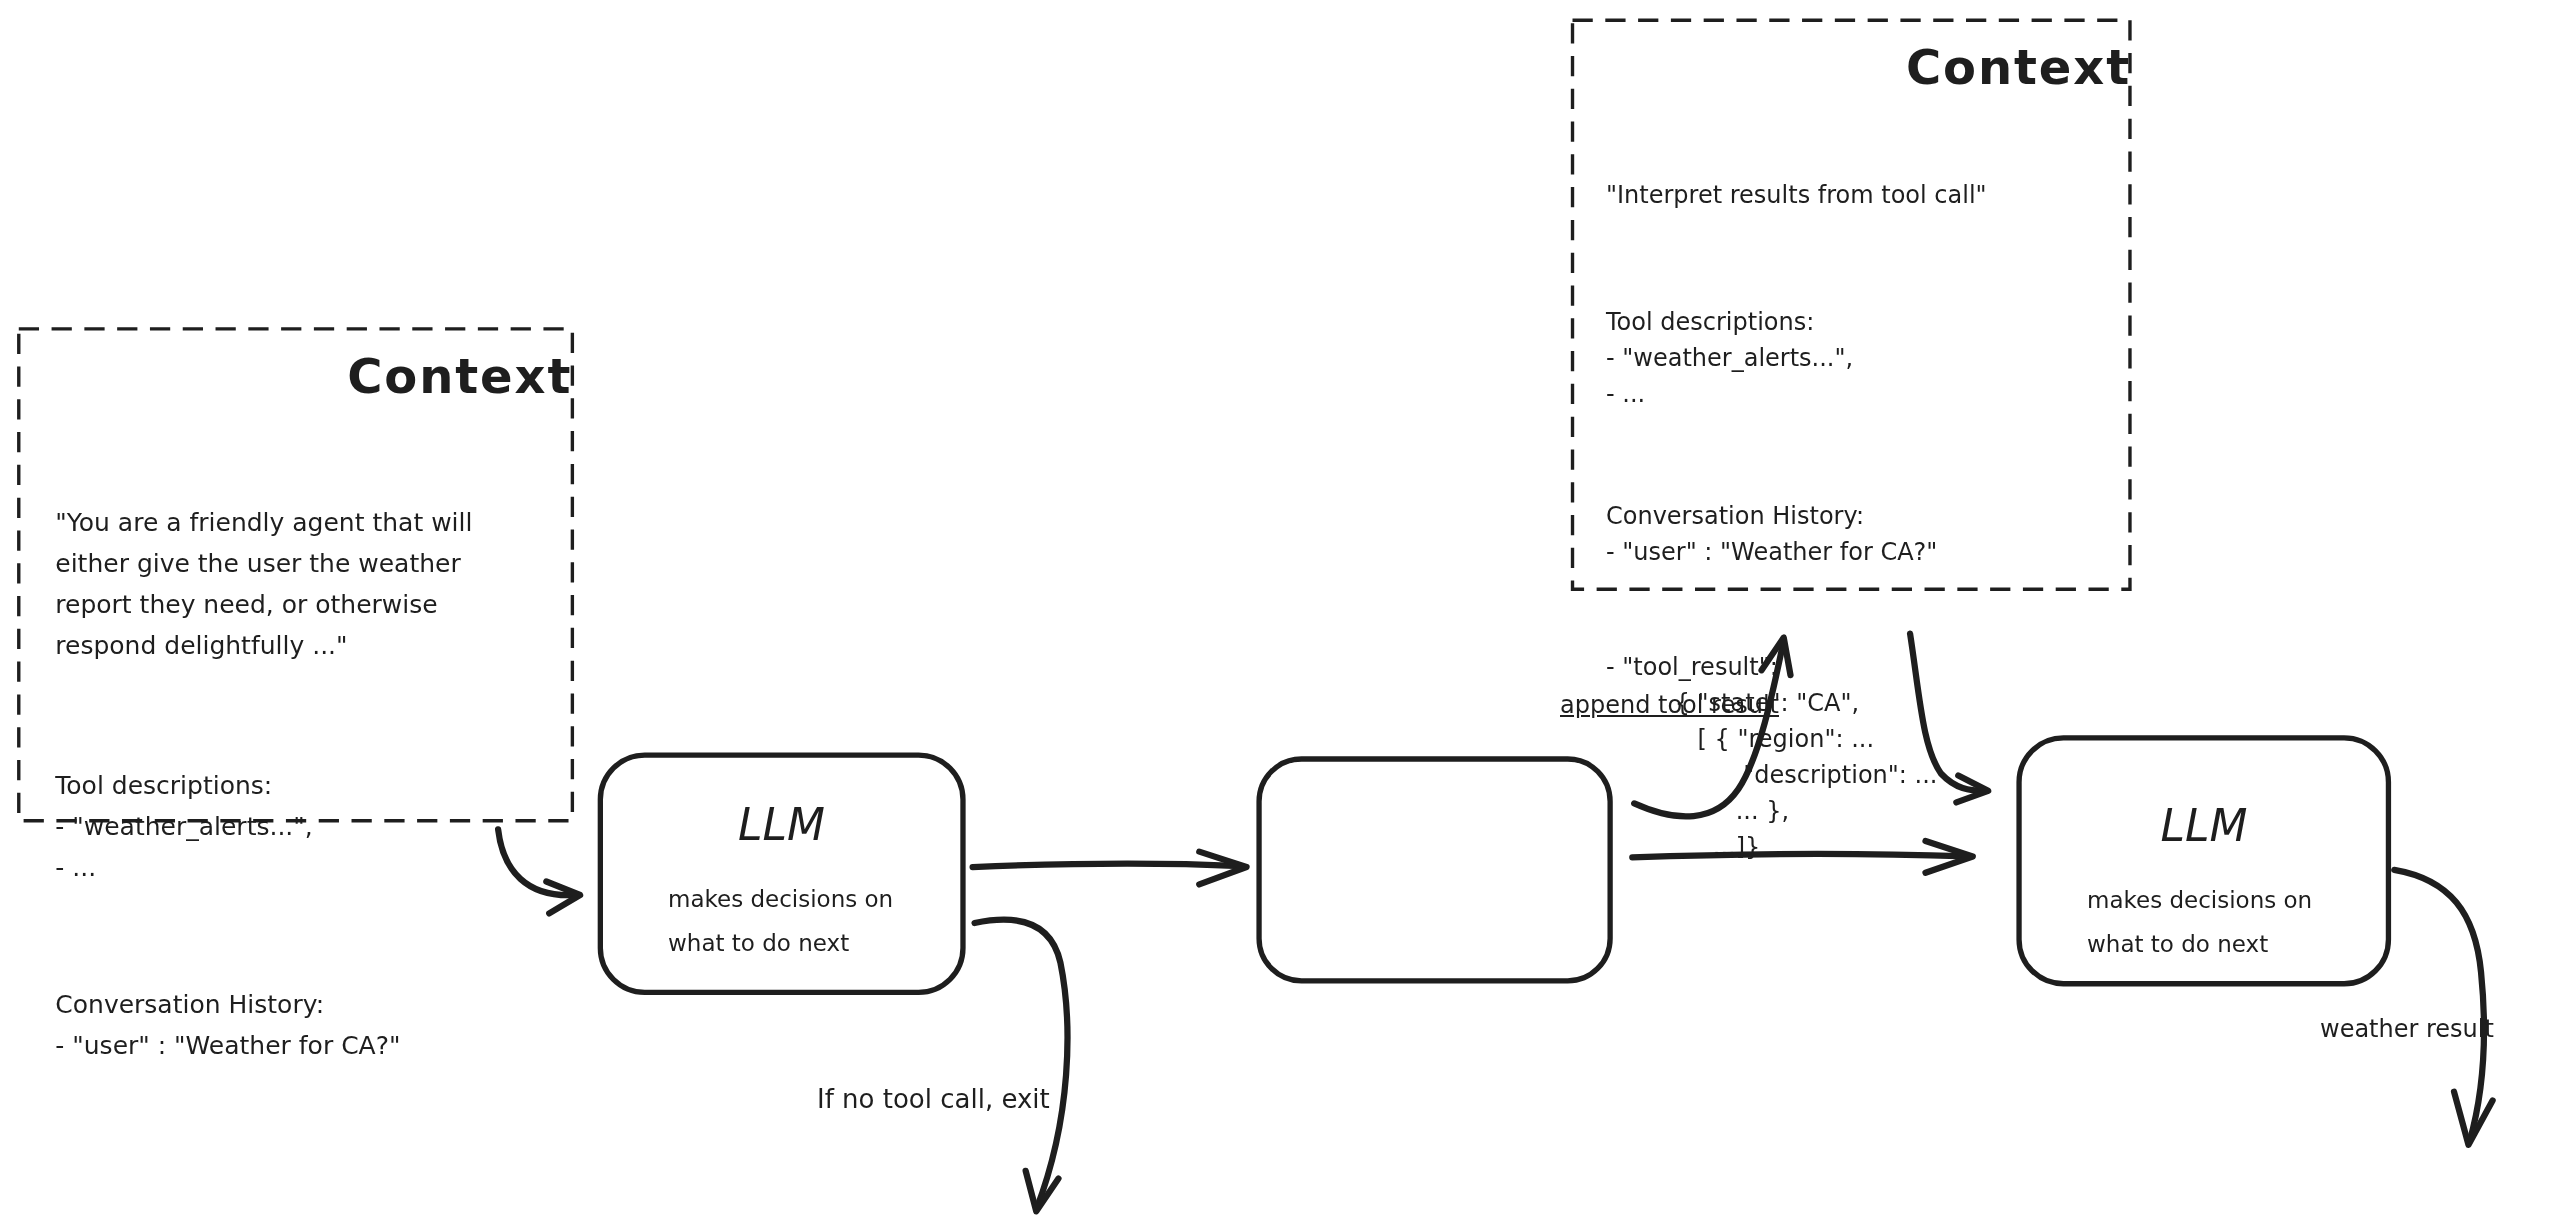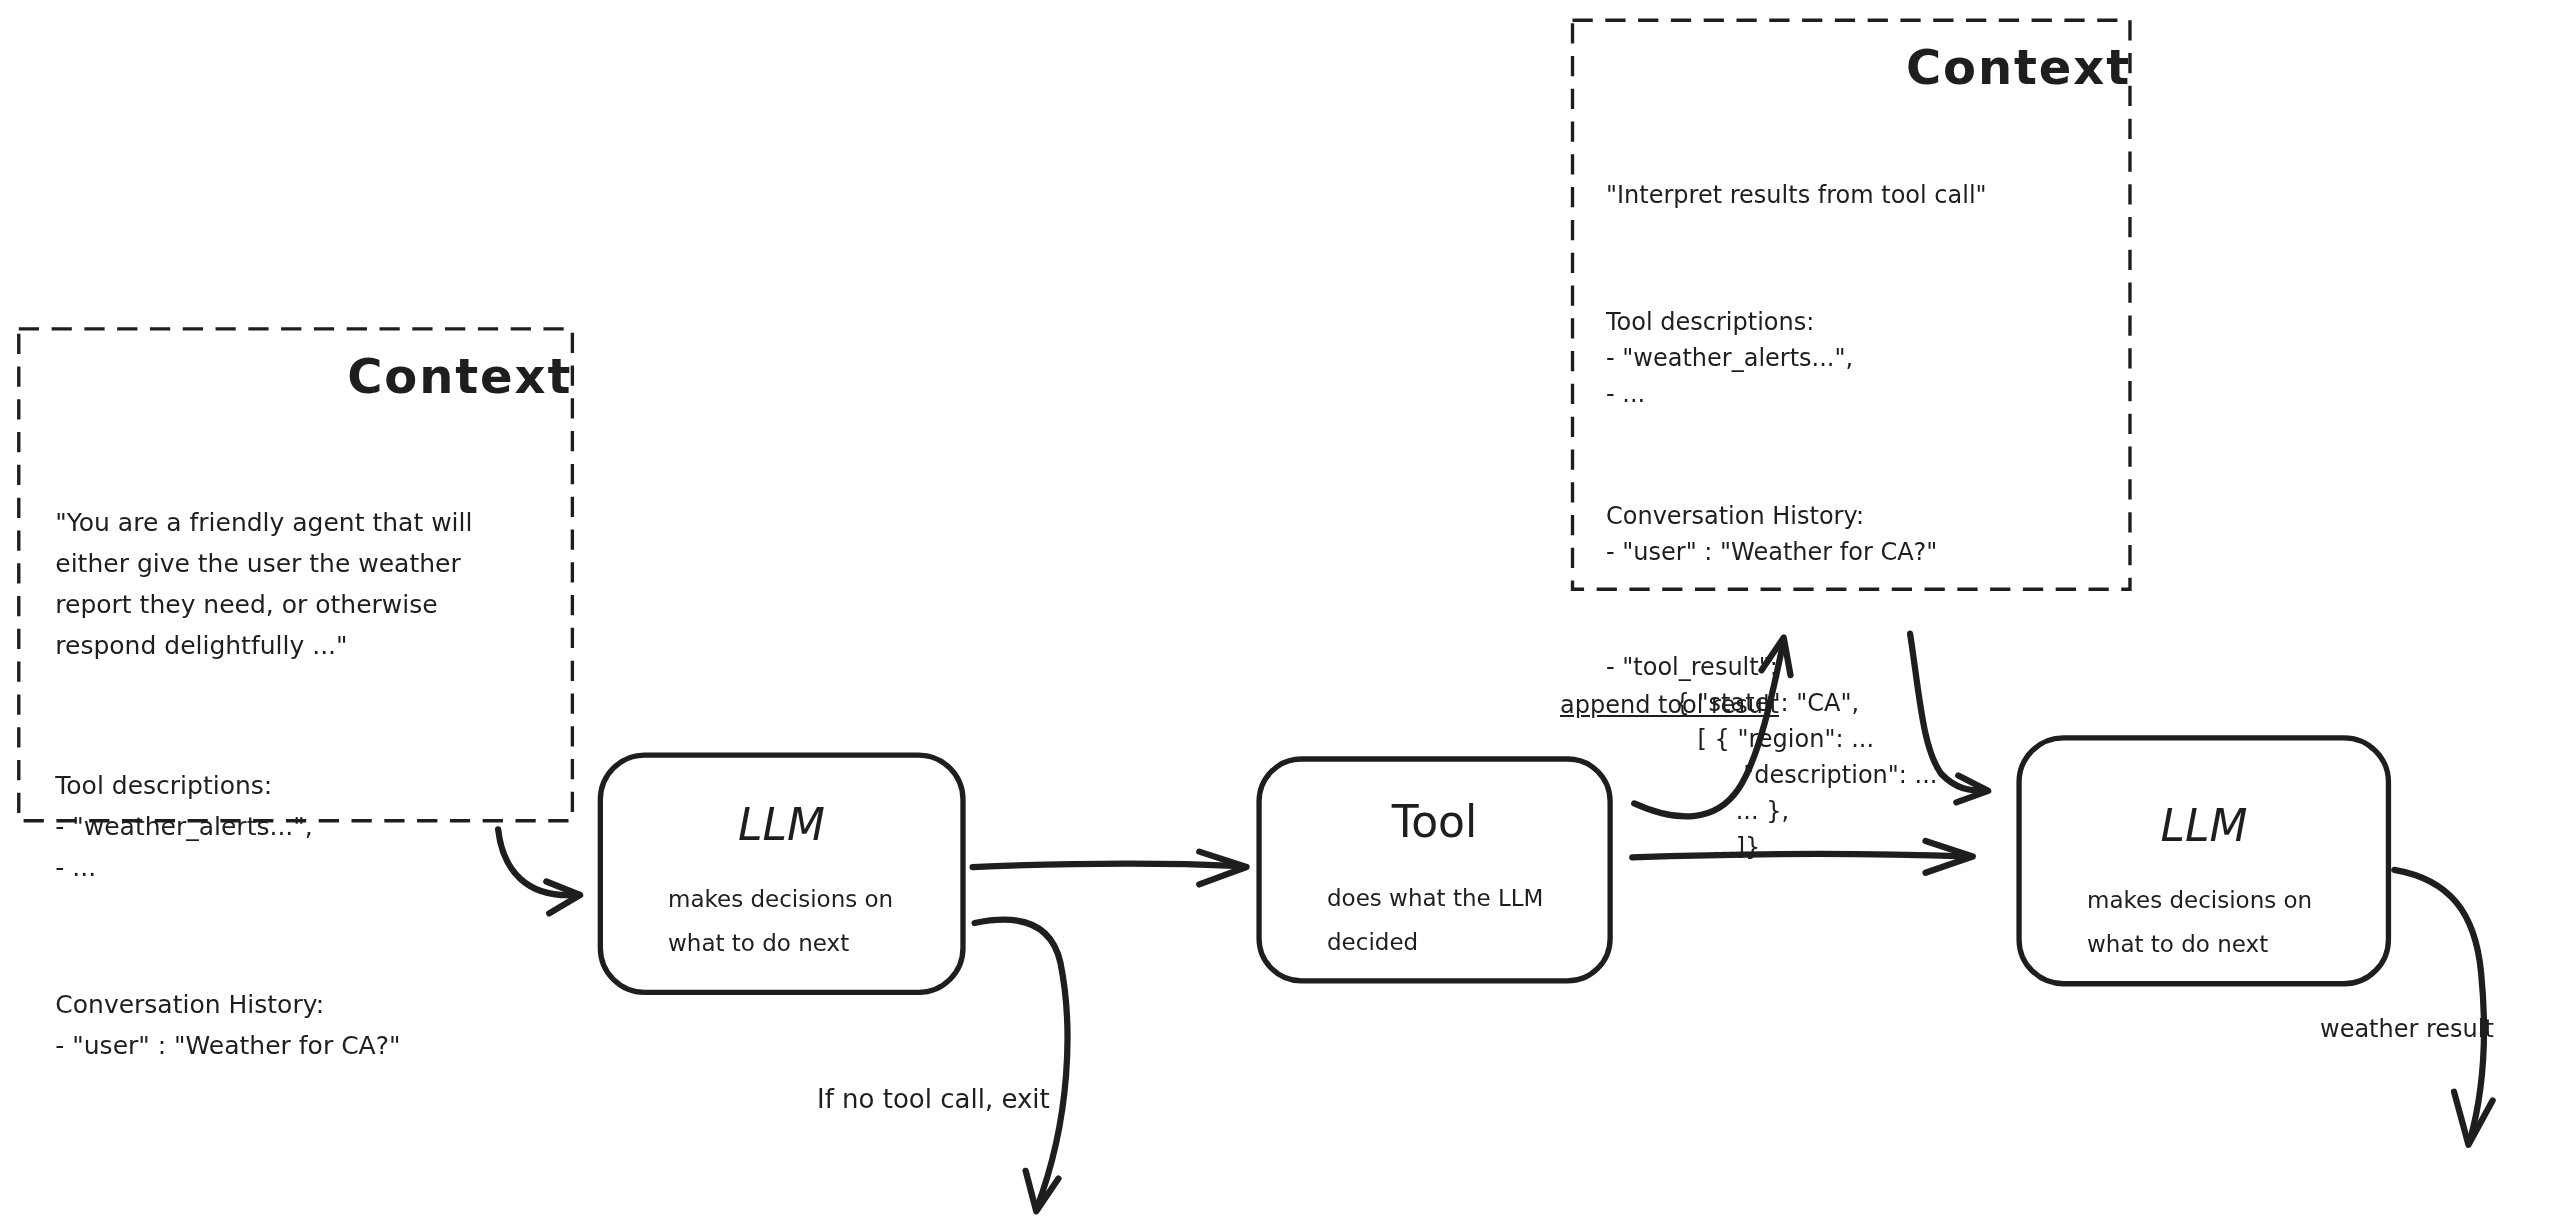--- a/index.html
+++ b/index.html
@@ -150,25 +150,20 @@
               ...]}</p>
     </div>
   </div>
 
   <div class="node round-node llm1" style="left:600px; top:755px; width:363px; height:237px;">
     <div class="round-title italic">LLM</div>
     <div class="round-sub">makes decisions on
 what to do next</div>
   </div>
 
-  <div class="node round-node toolbox" style="left:1259px; top:759px; width:351px; height:222px;">
-    <div class="round-title">Tool</div>
-    <div class="round-sub">does what the LLM
-decided</div>
-  </div>
 
   <div class="node round-node llm2" style="left:2019px; top:738px; width:370px; height:246px;">
     <div class="round-title italic">LLM</div>
     <div class="round-sub">makes decisions on
 what to do next</div>
   </div>
 
   <div class="edge-label" style="left:1560px; top:691px;text-decoration:underline;">append tool result</div>
   <div class="edge-label" style="left:817px; top:1084px; font-size:26px;">If no tool call, exit</div>
   <div class="edge-label" style="left:2320px; top:1015px;">weather result</div>

